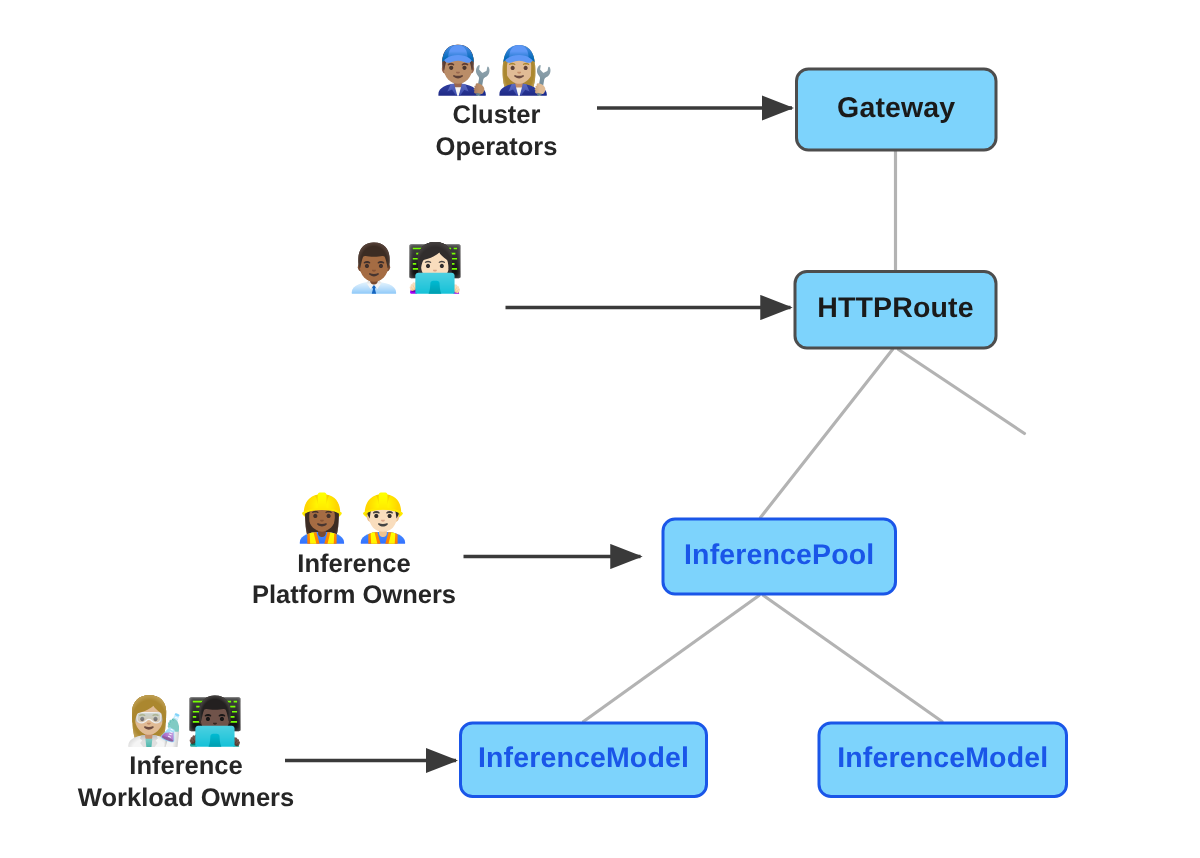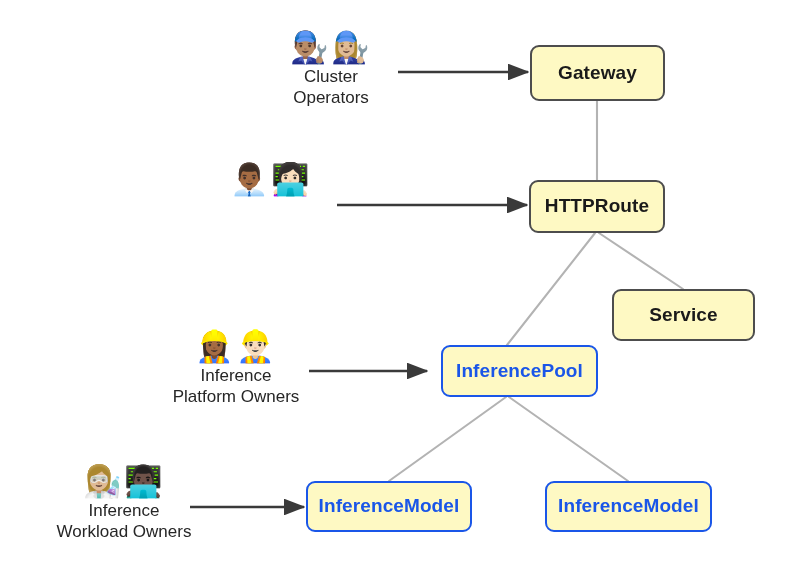--- a/index.html
+++ b/index.html
@@ -28,21 +28,21 @@
     pointer-events: none;
   }
 
   
   .node {
     position: absolute;
     box-sizing: border-box;
     display: flex;
     align-items: center;
     justify-content: center;
-    background: #fef9c3;
+    background: #7dd3fc;
     border-radius: 9px;
     font-weight: bold;
     letter-spacing: 0.1px;
     text-align: center;
     line-height: 1.1;
   }
   .node.std {
     border: 2px solid #4d4d4d;
     color: #1a1a1a;
     font-size: 19px;
@@ -66,21 +66,21 @@
     letter-spacing: 2px;
     white-space: nowrap;
     user-select: none;
   }
   .persona .plabel {
     margin-top: 1px;
     font-size: 17px;
     color: #262626;
     line-height: 1.23;
     white-space: pre-line;
-    font-weight: normal;
+    font-weight: bold;
     text-align: center;
   }
 </style>
 </head>
 <body>
 
 <div id="canvas">
 
   <svg id="edges" viewBox="0 0 800 572" width="800" height="572" xmlns="http://www.w3.org/2000/svg">
     <defs>
@@ -124,21 +124,20 @@
   <div class="persona" style="left:41px; top:462px; width:166px;">
     <div class="emojis">👩🏼‍🔬👨🏿‍💻</div>
     <div class="plabel">Inference
 Workload Owners</div>
   </div>
 
   <div class="node std" style="left:530px; top:45px; width:135px; height:56px;">Gateway</div>
 
   <div class="node std" style="left:529px; top:180px; width:136px; height:53px;">HTTPRoute</div>
 
-  <div class="node std" style="left:612px; top:289px; width:143px; height:52px;">Service</div>
 
   <div class="node hl" style="left:429px; top:345px; width:157px; height:52px;margin-left:12px;">InferencePool</div>
 
   <div class="node hl" style="left:306px; top:481px; width:166px; height:51px;">InferenceModel</div>
 
   <div class="node hl" style="left:545px; top:481px; width:167px; height:51px;">InferenceModel</div>
 
 </div>
 
 </body></html>

